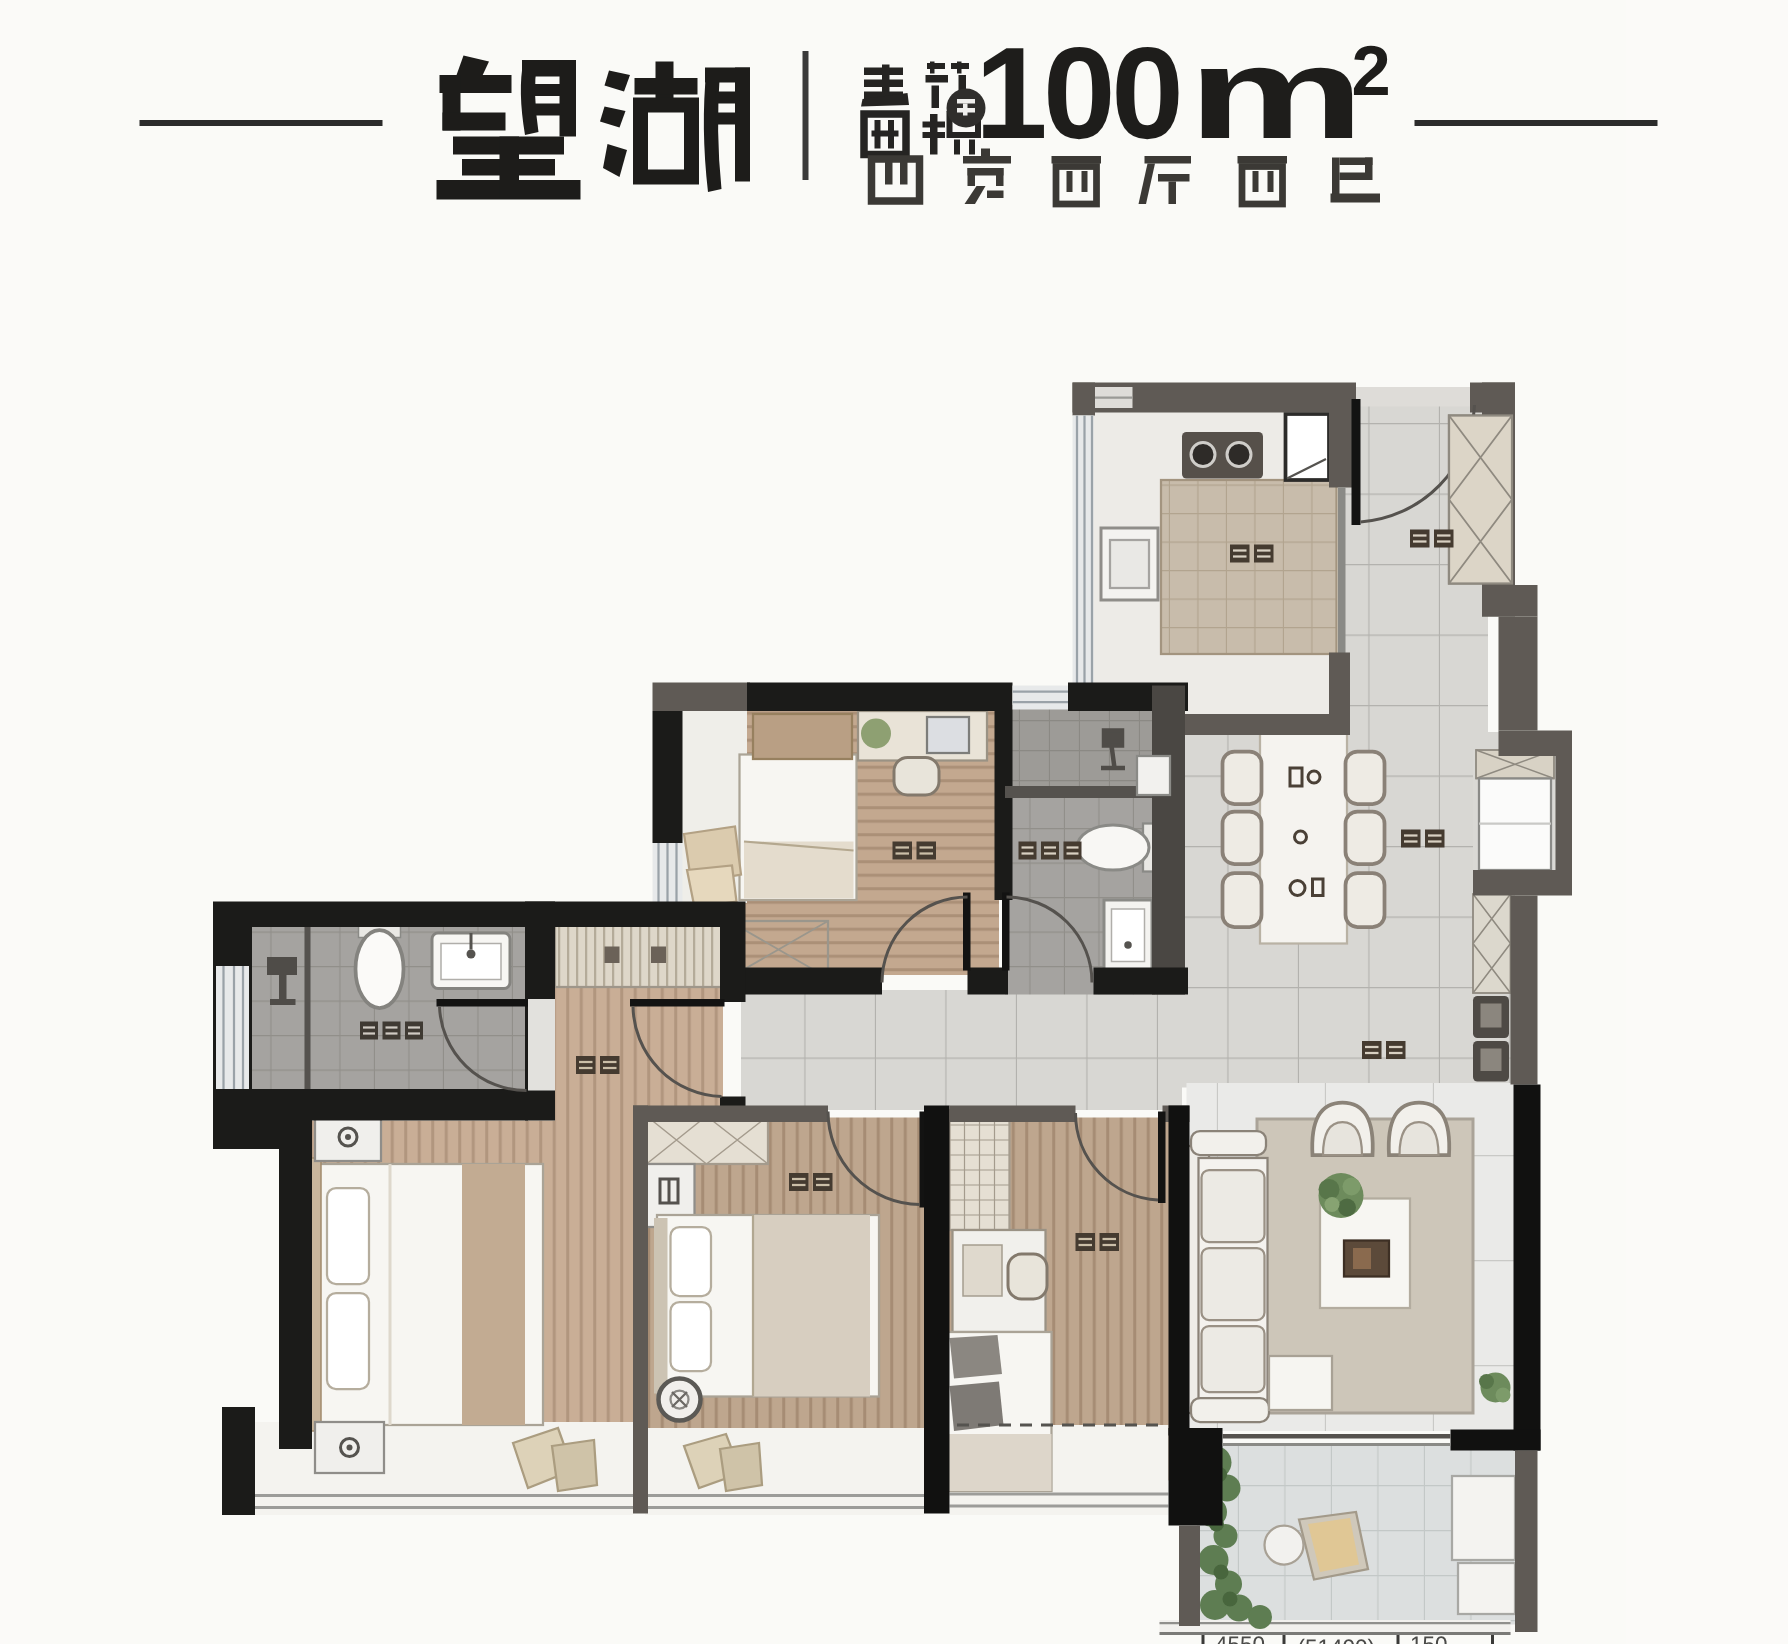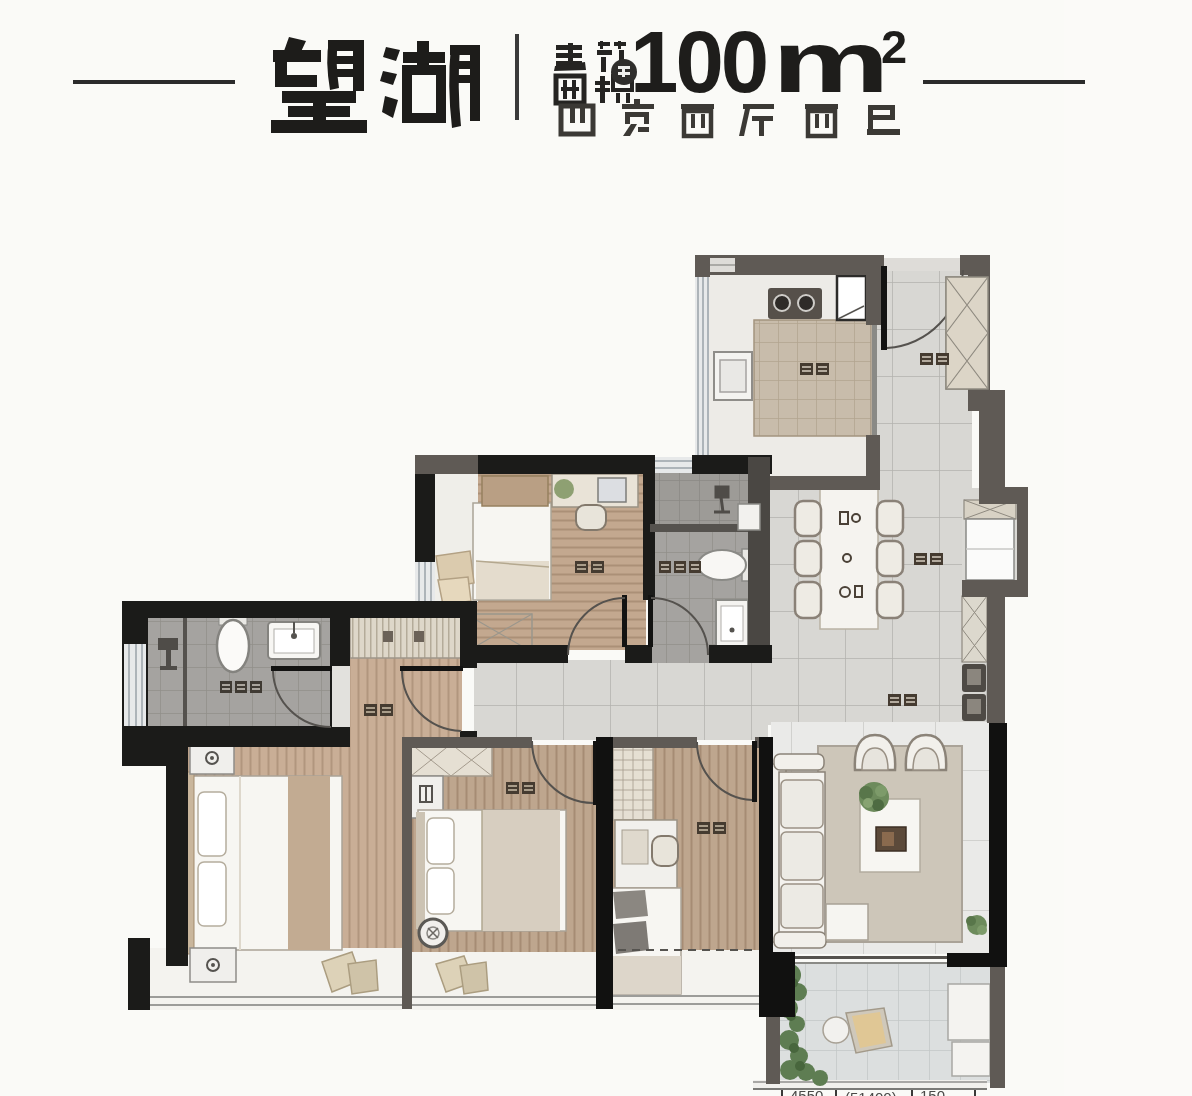--- a/index.html
+++ b/index.html
@@ -1,15 +1,15 @@
 <!DOCTYPE html>
 <html><head><meta charset="utf-8">
 <style>
 html,body{margin:0;padding:0;background:#fbfaf8;}
-#page{position:relative;width:1064px;height:1096px;background:#fafaf7;font-family:"Liberation Sans",sans-serif;}
+#page{position:relative;width:1064px;height:1096px;background:#fafaf7;font-family:"Liberation Sans",sans-serif;margin-left:20px;}
 svg{position:absolute;left:0;top:0;}
 </style></head>
 <body>
 <div id="page">
 <svg width="1192" height="1096" viewBox="0 0 1192 1096">
 <defs>
 <pattern id="woodV" width="9" height="20" patternUnits="userSpaceOnUse">
           <rect width="9" height="20" fill="#c9ae96"></rect>
           <rect x="6.5" width="2" height="20" fill="#b1967e"></rect>
         </pattern>

